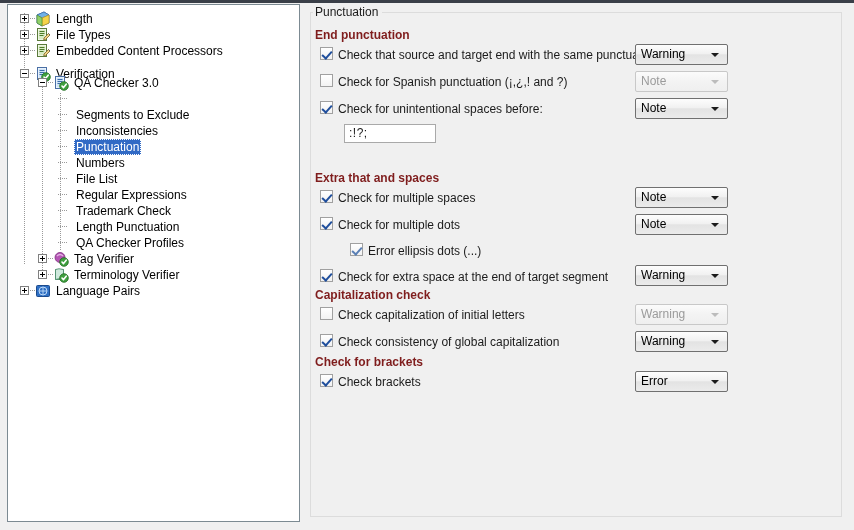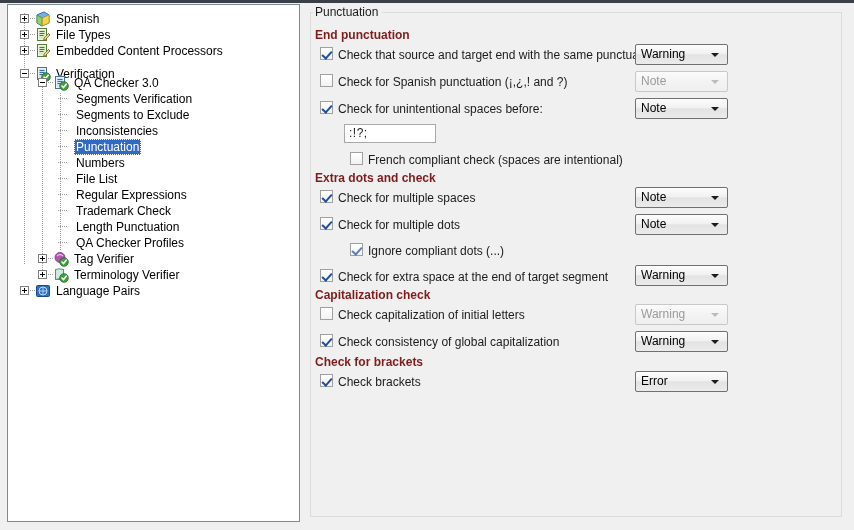--- a/index.html
+++ b/index.html
@@ -241,21 +241,21 @@
         <span class="expander plus" style="left:12px"></span>
         <span class="hline" style="left:22px;top:7px;width:6px"></span>
         <span class="ticon" style="left:27px">
           <svg width="16" height="16" viewBox="0 0 16 16">
             <path d="M2 4 L9 1 L14 4 L14 12 L7 15 L2 12 Z" fill="#e8f0fb" stroke="#4a6fa5" stroke-width="1"></path>
             <path d="M2 4 L9 1 L14 4 L7 7 Z" fill="#6fb1e8" stroke="#3b6da8" stroke-width=".7"></path>
             <path d="M7 7 L14 4 L14 12 L7 15 Z" fill="#f5d34a" stroke="#b8971e" stroke-width=".7"></path>
             <path d="M2 4 L7 7 L7 15 L2 12 Z" fill="#8fd06a" stroke="#4e8f32" stroke-width=".7"></path>
           </svg>
         </span>
-        <span class="lbl" style="position:absolute;left:46px;top:0">Spanish</span>
+        <span class="lbl" style="position:absolute;left:46px;top:0">Length</span>
       </div>
       <div class="tree-row" style="position:absolute;left:0;top:22px;width:292px">
         <span class="expander plus" style="left:12px"></span>
         <span class="hline" style="left:22px;top:7px;width:6px"></span>
         <span class="ticon" style="left:27px">
           <svg width="16" height="16" viewBox="0 0 16 16">
             <rect x="2.5" y="1.5" width="9" height="12" fill="#ffffff" stroke="#5a7a3a"></rect>
             <rect x="3.5" y="2.5" width="7" height="10" fill="#d9ecc4"></rect>
             <path d="M4.5 4.5h5M4.5 6.5h5M4.5 8.5h4" stroke="#4c7a2a" stroke-width="1"></path>
             <path d="M9 11 L13.5 6.5 L15 8 L10.5 12.5 L8.8 13 Z" fill="#f2d488" stroke="#7a6326" stroke-width=".8"></path>
@@ -301,21 +301,20 @@
             <rect x="3.5" y="2.5" width="7" height="10" fill="#cfe3f7"></rect>
             <path d="M4.5 4.5h5M4.5 6.5h5M4.5 8.5h4" stroke="#3b6da8" stroke-width="1"></path>
             <circle cx="11" cy="11" r="4.3" fill="#3fa03f" stroke="#1e6b1e" stroke-width=".8"></circle>
             <path d="M9 11 L10.5 12.6 L13.2 9.2" stroke="#ffffff" stroke-width="1.6" fill="none" stroke-linecap="round" stroke-linejoin="round"></path>
           </svg>
         </span>
         <span class="lbl" style="position:absolute;left:64px;top:0">QA Checker 3.0</span>
       </div>
       <div class="tree-row" style="position:absolute;left:0;top:86px;width:292px">
         <span class="hline" style="left:50px;top:7px;width:10px"></span>
-        <span class="lbl" style="position:absolute;left:66px;top:0">Segments Verification</span>
       </div>
       <div class="tree-row" style="position:absolute;left:0;top:102px;width:292px">
         <span class="hline" style="left:50px;top:7px;width:10px"></span>
         <span class="lbl" style="position:absolute;left:66px;top:0">Segments to Exclude</span>
       </div>
       <div class="tree-row" style="position:absolute;left:0;top:118px;width:308px">
         <span class="hline" style="left:50px;top:7px;width:10px"></span>
         <span class="lbl" style="position:absolute;left:66px;top:0">Inconsistencies</span>
       </div>
       <div class="tree-row selected" style="position:absolute;left:0;top:134px;width:292px">
@@ -413,44 +412,41 @@
   <div class="opt-row" style="top:101px">
     <span class="cb checked"></span><span class="txt">Check for unintentional spaces before:</span>
   </div>
   <div class="combo" style="top:98px;left:325px">
     <span>Note</span>
     <span class="arrow"></span>
   </div>
 
   <div class="txtbox" style="top:124px;left:34px">:!?;</div>
 
-  <div class="opt-row" style="top:152px;left:40px">
-    <span class="cb"></span><span class="txt">French compliant check (spaces are intentional)</span>
-  </div>
-
-  <div class="section-head" style="top:171px">Extra dots and check</div>
+
+  <div class="section-head" style="top:171px">Extra that and spaces</div>
 
   <div class="opt-row" style="top:190px">
     <span class="cb checked"></span><span class="txt">Check for multiple spaces</span>
   </div>
   <div class="combo" style="top:187px;left:325px">
     <span>Note</span>
     <span class="arrow"></span>
   </div>
 
   <div class="opt-row" style="top:217px">
     <span class="cb checked"></span><span class="txt">Check for multiple dots</span>
   </div>
   <div class="combo" style="top:214px;left:325px">
     <span>Note</span>
     <span class="arrow"></span>
   </div>
 
   <div class="opt-row" style="top:243px;left:40px">
-    <span class="cb checked dim"></span><span class="txt">Ignore compliant dots (...)</span>
+    <span class="cb checked dim"></span><span class="txt">Error ellipsis dots (...)</span>
   </div>
 
   <div class="opt-row" style="top:269px">
     <span class="cb checked"></span><span class="txt">Check for extra space at the end of target segment</span>
   </div>
   <div class="combo" style="top:265px;left:325px">
     <span>Warning</span>
     <span class="arrow"></span>
   </div>
 

